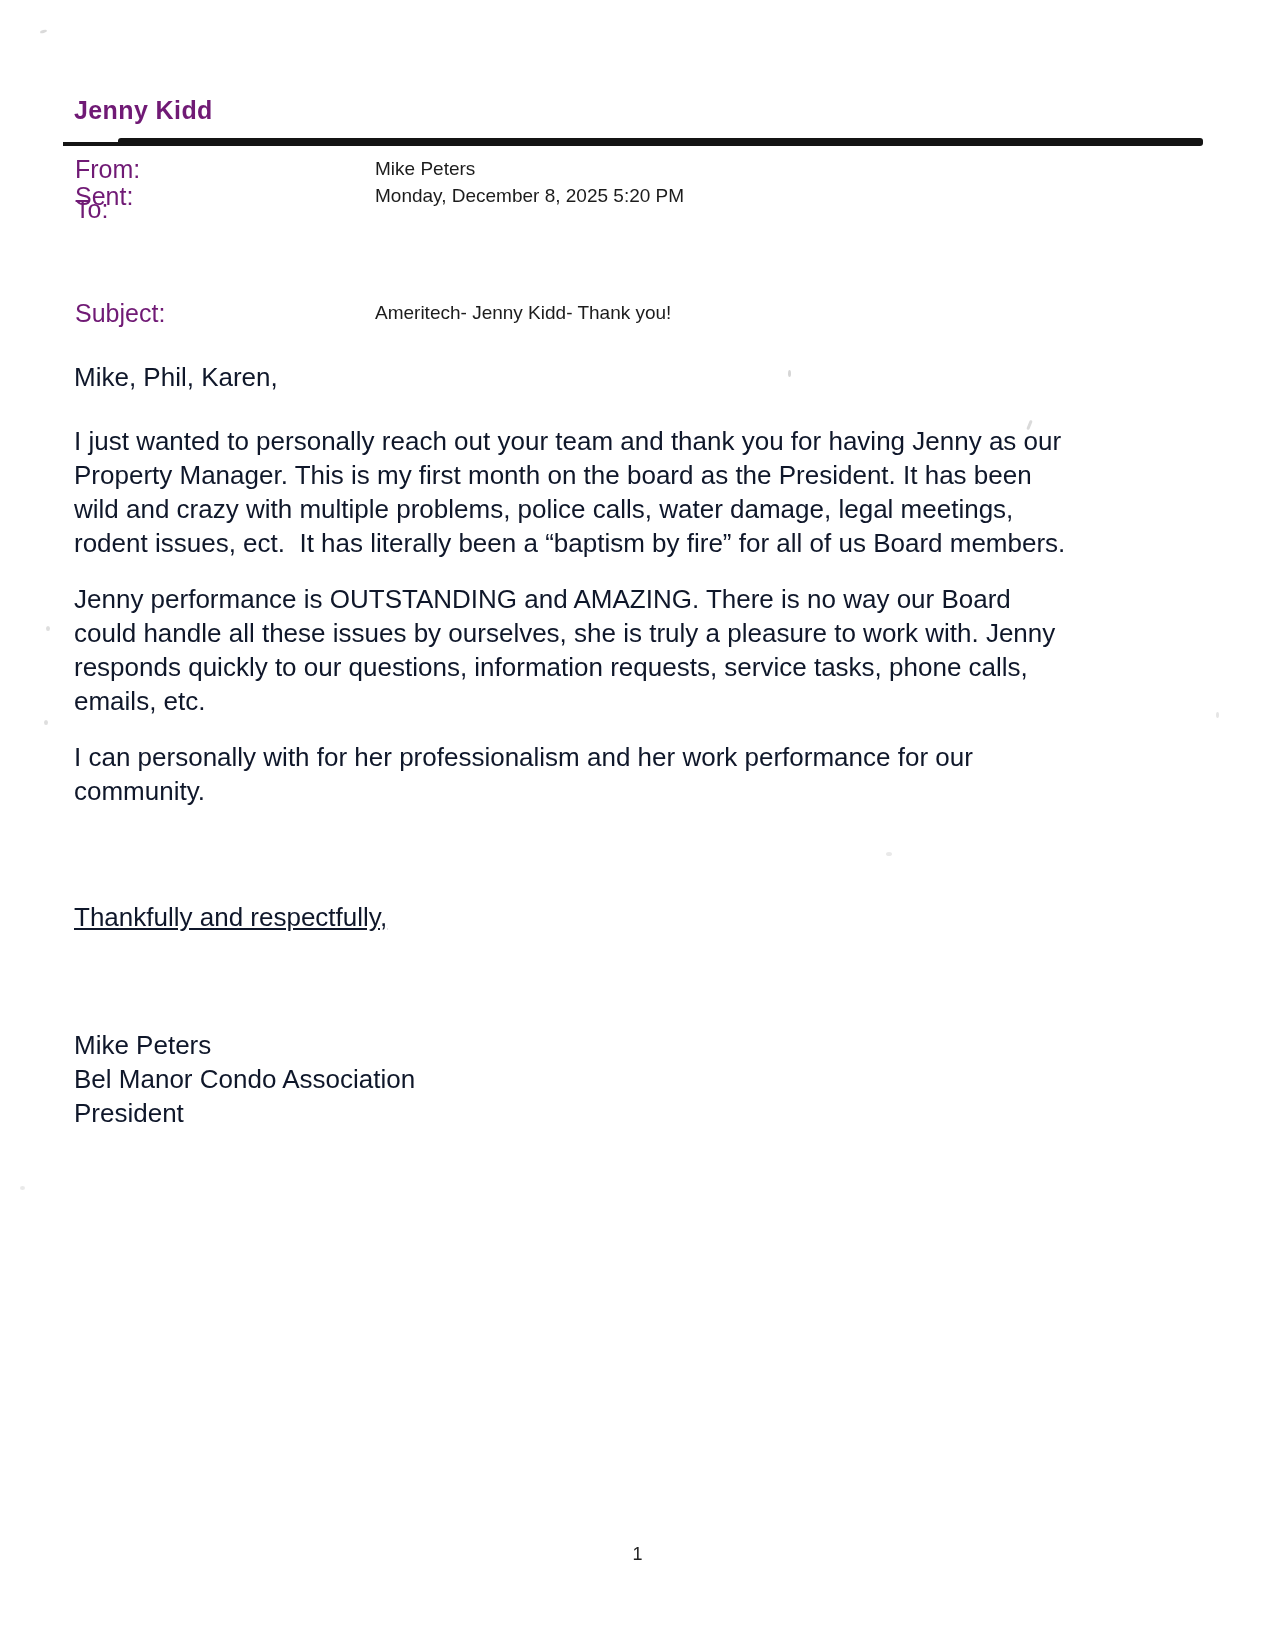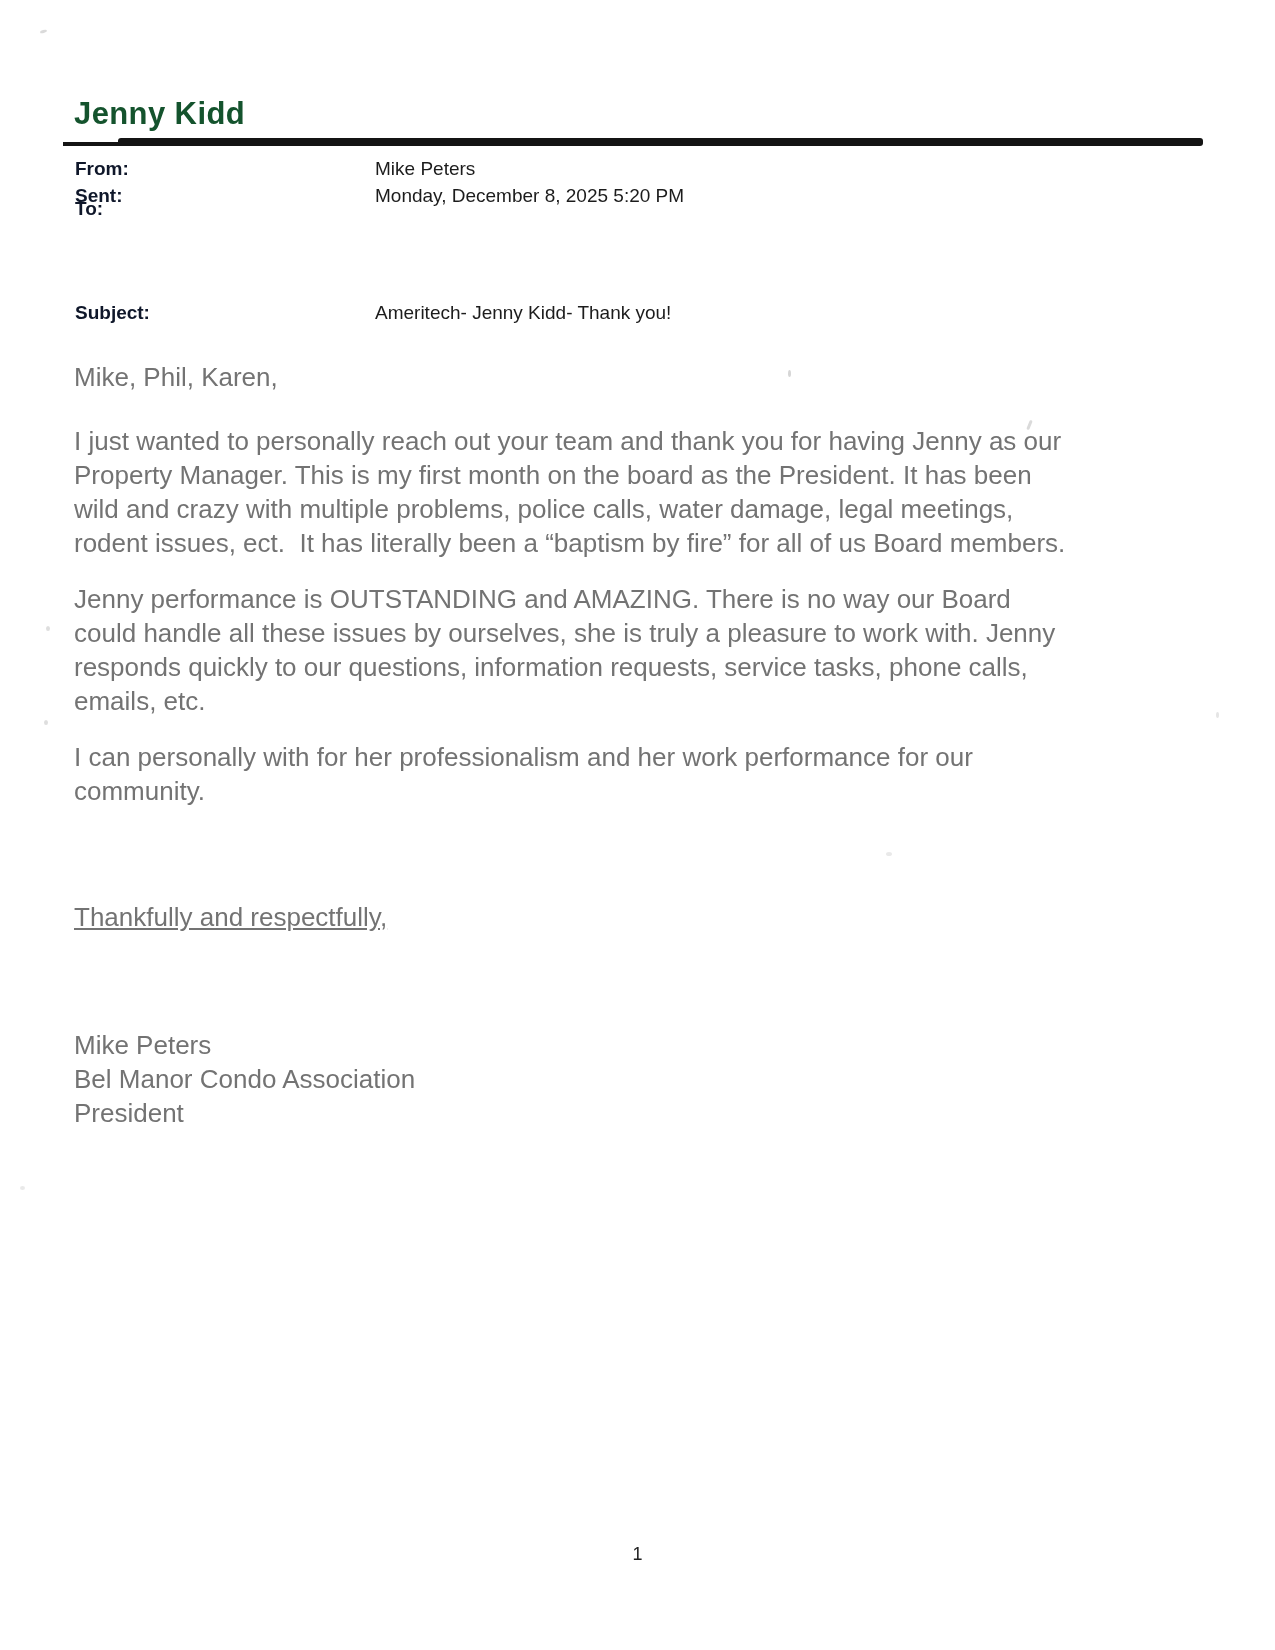--- a/index.html
+++ b/index.html
@@ -10,23 +10,23 @@
     background: #ffffff;
     font-family: "Liberation Sans", sans-serif;
     color: #1a1a1a;
     overflow: hidden;
   }
   
   .doc-name {
     position: absolute;
     left: 74px;
     top: 96px;
-    font-size: 31px;
+    font-size: 25px;
     font-weight: bold;
-    color: #14532d;
+    color: #701a75;
     letter-spacing: 0.4px;
   }
   .header-rule-thin {
     position: absolute;
     left: 63px;
     top: 142px;
     width: 160px;
     height: 4px;
     background: #141414;
   }
@@ -42,41 +42,41 @@
   
   .meta-row {
     position: absolute;
     left: 75px;
     display: flex;
     line-height: 24px;
   }
   .meta-label {
     width: 300px;
     flex: 0 0 300px;
-    font-weight: bold;
-    font-size: 19px;
-    color: #0f172a;
+    font-weight: normal;
+    font-size: 25px;
+    color: #701a75;
   }
   .meta-value {
     font-size: 19px;
     color: #1c1c1c;
   }
   .row-from    { top: 157px; }
   .row-sent    { top: 184px; }
   .row-to      { top: 197px; }
   .row-cc      { top: 238px; }
   .row-subject { top: 282px; margin-top: 19px; }
   
   .body-block {
     position: absolute;
     left: 74px;
     width: 1130px;
     font-size: 26px;
     line-height: 34px;
-    color: #737373;
+    color: #0f172a;
     white-space: pre-wrap;
   }
   .b-greeting  { top: 360px; }
   .b-para1     { top: 424px; }
   .b-para2     { top: 582px; }
   .b-para3     { top: 740px; }
   .b-closing   { top: 900px; text-decoration: underline; }
   .b-signature { top: 1028px; }
   
   .page-number {

